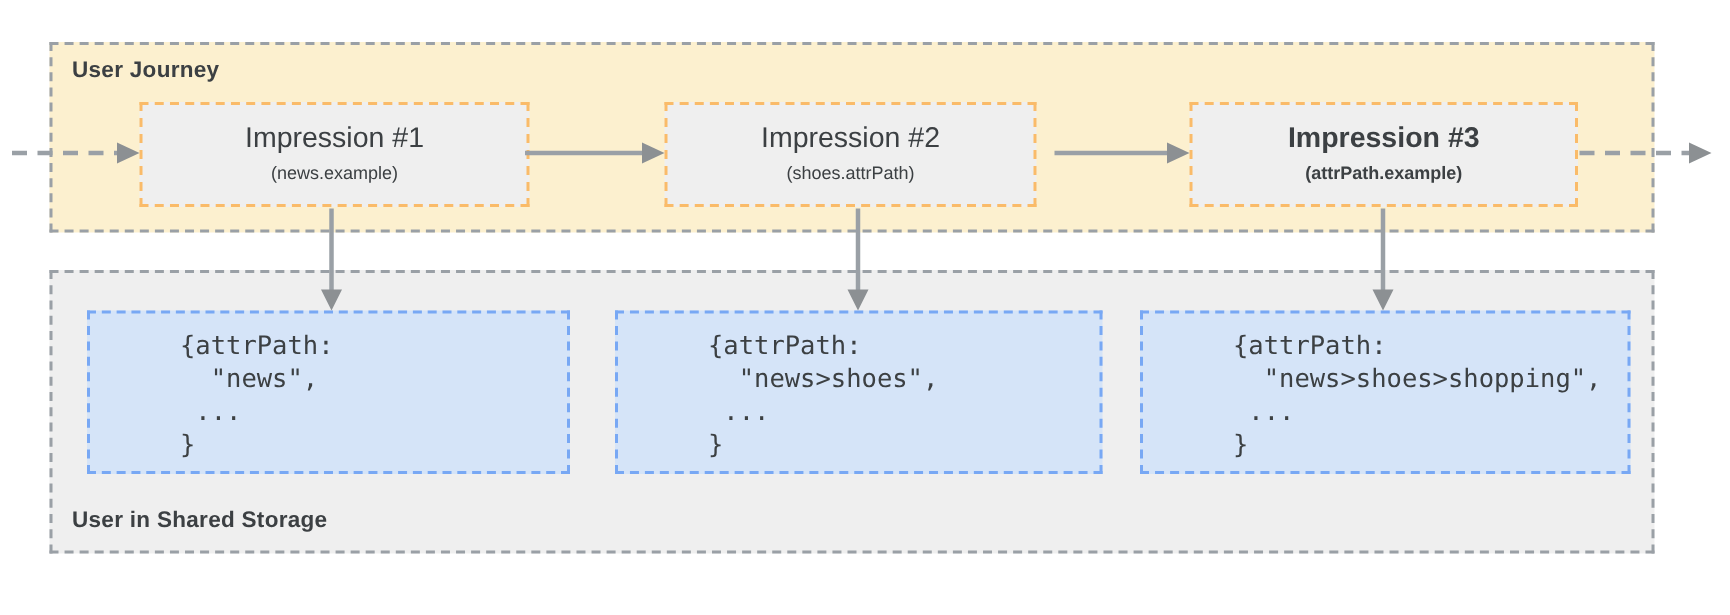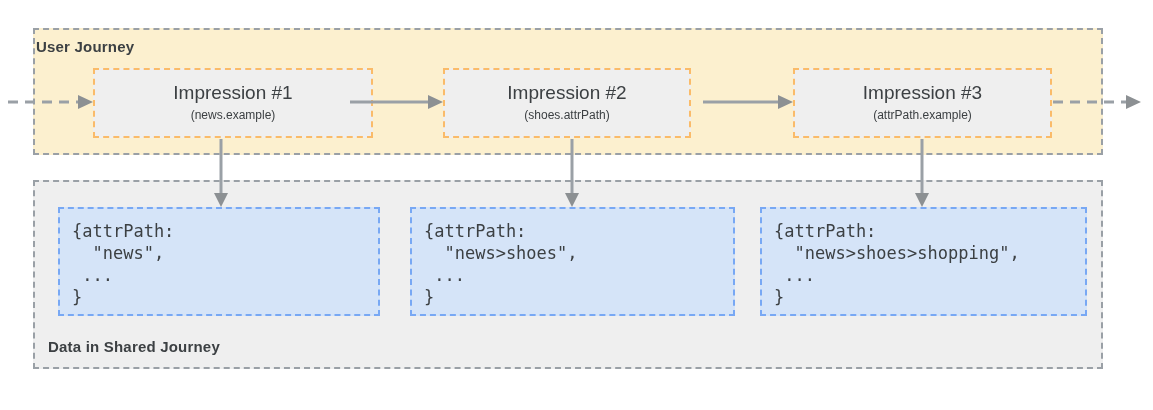--- a/index.html
+++ b/index.html
@@ -39,21 +39,21 @@
     border-color: var(--storage_border);
   }
   .panel-label {
     position: absolute;
     font-size: 15px;
     font-weight: 700;
     letter-spacing: 0.2px;
     color: var(--text);
     white-space: nowrap;
   }
-  .journey-panel .panel-label { left: 1px; top: 8px; }
+  .journey-panel .panel-label { left: 13px; top: 8px; }
   .storage-panel .panel-label { left: 13px; bottom: 12px; }
   .impression-node {
     position: absolute;
     background: var(--impression_fill);
     border: 2px dashed var(--impression_border);
     display: flex;
     flex-direction: column;
     align-items: center;
     justify-content: center;
     text-align: center;
@@ -61,27 +61,28 @@
   .impression-node .node-title {
     font-size: 19px;
     line-height: 24px;
     color: var(--text);
   }
   .impression-node .node-site {
     font-size: 12px;
     line-height: 21px;
     color: var(--text);
   }
-  #imp1 { left: 93px;  top: 68px; width: 280px; height: 70px; }
+  #imp1 { left: 93px;  top: 68px; width: 260px; height: 70px; }
   #imp2 { left: 443px; top: 68px; width: 248px; height: 70px; }
-  #imp3 { left: 793px; top: 68px; width: 259px; height: 70px; }
+  #imp3 { left: 793px; top: 68px; width: 259px; height: 70px; font-weight: bold; }
   .record-card {
     position: absolute;
     background: var(--record_fill);
     border: 2px dashed var(--record_border);
+    padding-left: 48px;
   }
   #rec1 { left: 58px;  top: 207px; width: 322px; height: 109px; }
   #rec2 { left: 410px; top: 207px; width: 325px; height: 109px; }
   #rec3 { left: 760px; top: 207px; width: 327px; height: 109px; }
   .record-card pre {
     font-family: "DejaVu Sans Mono", monospace;
     font-size: 17px;
     line-height: 22px;
     color: var(--text);
     padding: 11px 6px 0 12px;
@@ -94,21 +95,21 @@
   }
 </style>
 </head>
 <body>
 
 <div class="panel journey-panel">
   <div class="panel-label">User Journey</div>
 </div>
 
 <div class="panel storage-panel">
-  <div class="panel-label">Data in Shared Journey</div>
+  <div class="panel-label">User in Shared Storage</div>
 </div>
 
 <div class="impression-node" id="imp1">
   <div class="node-title">Impression #1</div>
   <div class="node-site">(news.example)</div>
 </div>
 <div class="impression-node" id="imp2">
   <div class="node-title">Impression #2</div>
   <div class="node-site">(shoes.attrPath)</div>
 </div>

